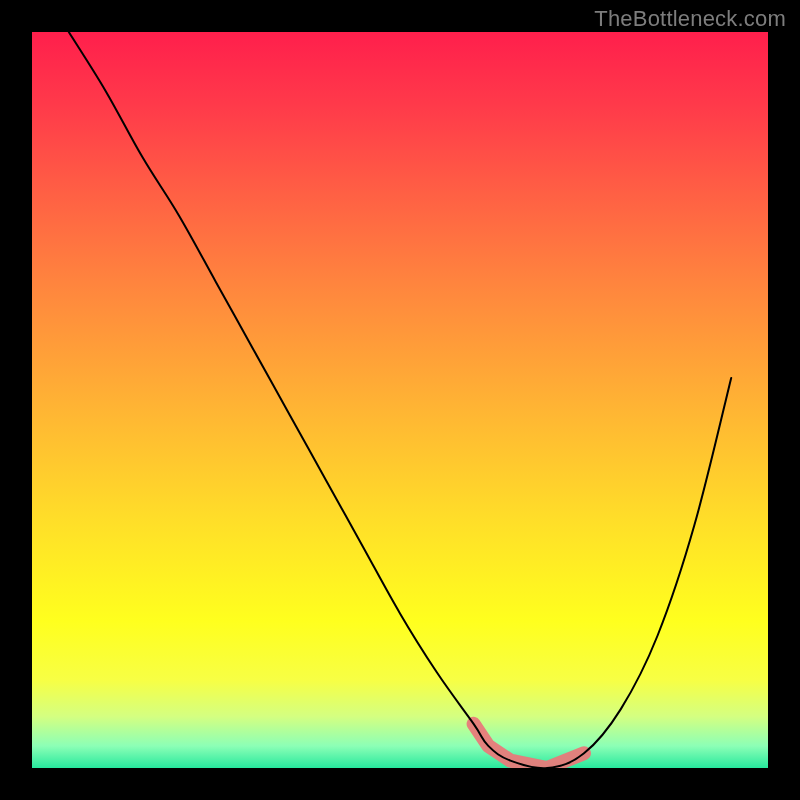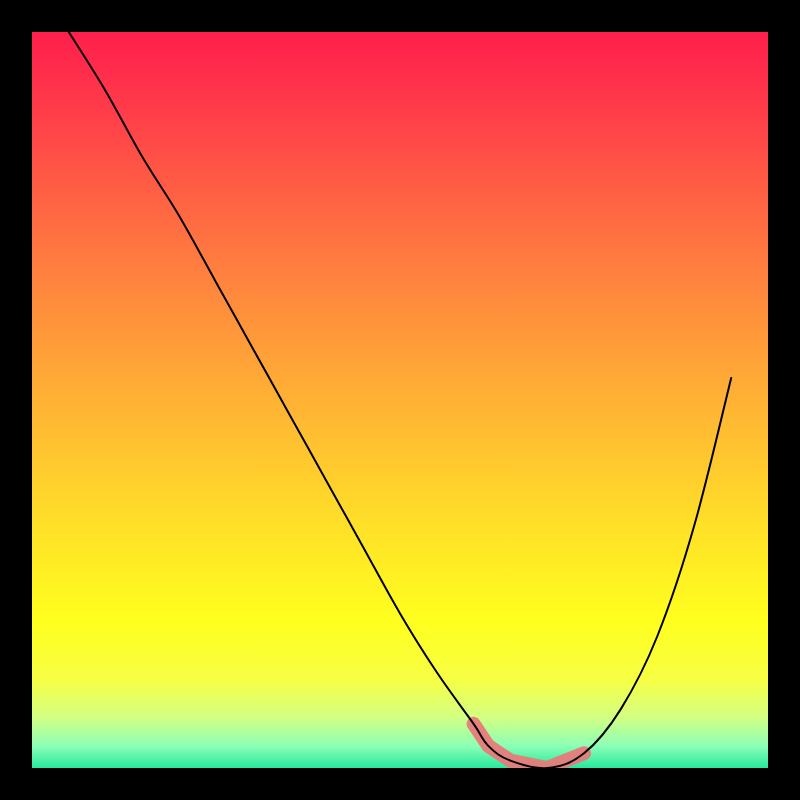--- a/index.html
+++ b/index.html
@@ -75,13 +75,14 @@
 
 <div class="stage">
   <div class="plot-area">
     <svg class="overlay-svg" viewBox="0 0 736 736" preserveAspectRatio="none">
 
       <path id="band-path" class="band" d="M 441.6 691.8 L 456.3 713.9 L 478.4 728.6 L 515.2 736.0 L 552.0 721.3"></path>
 
       <path id="curve-path" class="curve" d="M 36.8 0.0 C 43.4 10.6, 60.4 36.4, 73.6 58.9 C 86.8 81.4, 97.2 102.6, 110.4 125.1 C 123.6 147.6, 134.0 161.5, 147.2 184.0 C 160.4 206.5, 170.8 226.4, 184.0 250.2 C 197.2 274.1, 207.6 292.6, 220.8 316.5 C 234.0 340.3, 244.4 358.9, 257.6 382.7 C 270.8 406.6, 281.2 425.1, 294.4 449.0 C 307.6 472.8, 318.0 491.4, 331.2 515.2 C 344.4 539.0, 354.8 558.9, 368.0 581.4 C 381.2 604.0, 391.6 620.4, 404.8 640.3 C 418.0 660.2, 432.3 678.6, 441.6 691.8 C 450.9 705.1, 449.7 707.3, 456.3 713.9 C 462.9 720.5, 467.8 724.7, 478.4 728.6 C 489.0 732.6, 502.0 737.3, 515.2 736.0 C 528.4 734.7, 538.8 731.9, 552.0 721.3 C 565.2 710.7, 575.6 698.3, 588.8 677.1 C 602.0 655.9, 612.4 636.6, 625.6 603.5 C 638.8 570.4, 649.2 539.5, 662.4 493.1 C 675.6 446.8, 692.6 372.4, 699.2 345.9"></path>
     </svg>
   </div>
+  <div class="attribution">TheBottleneck.com</div>
 </div>
 
 </body></html>

